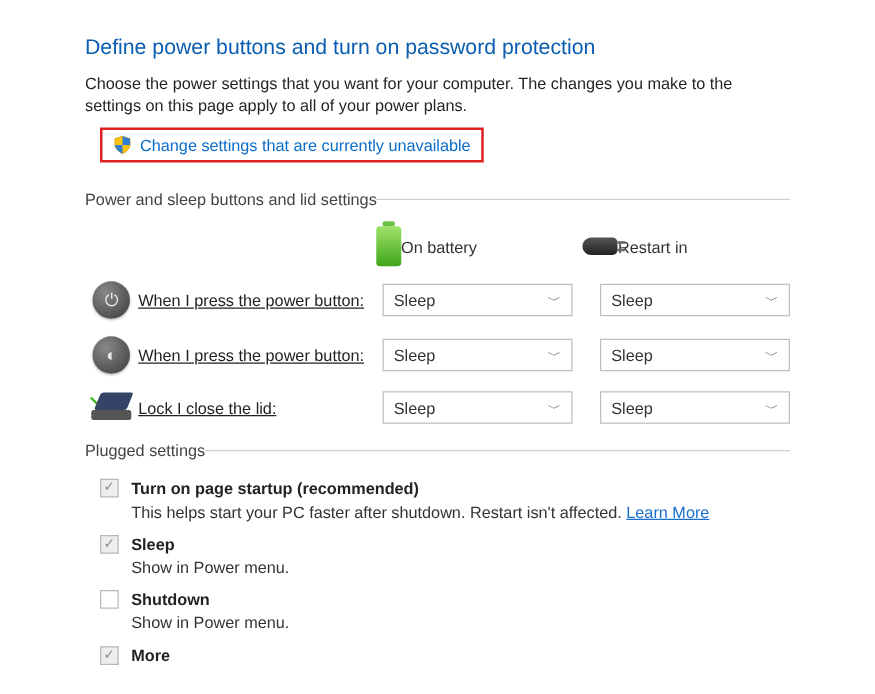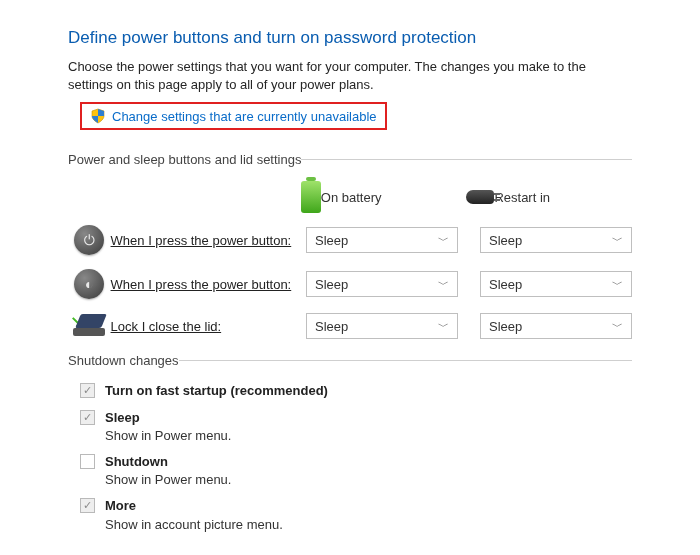--- a/index.html
+++ b/index.html
@@ -230,32 +230,33 @@
       <span class="chev">﹀</span>
     </div>
     <div class="select">
       <span>Sleep</span>
       <span class="chev">﹀</span>
     </div>
   </div>
 </div>
 
 <div class="section-header">
-  <span class="label">Shutdown changes</span>
+  <span class="label">Plugged settings</span>
   <span class="rule"></span>
 </div>
 
 <div class="shutdown-list">
 
   <div class="sd-item">
     <div class="sd-check">
         <span class="mk">✓</span>
       </div>
     <div class="sd-content">
-      <span class="sd-label">Turn on fast startup (recommended)</span><br>
+      <span class="sd-label">Turn on page startup (recommended)</span><br>
+      <span class="sd-desc"><span>This helps start your PC faster after shutdown. Restart isn't affected. </span><span class="link-u">Learn More</span></span>
     </div>
   </div>
 
   <div class="sd-item">
     <div class="sd-check">
         <span class="mk">✓</span>
       </div>
     <div class="sd-content">
       <span class="sd-label">Sleep</span><br>
       <span class="sd-desc">Show in Power menu.</span>
@@ -269,20 +270,19 @@
       <span class="sd-desc">Show in Power menu.</span>
     </div>
   </div>
 
   <div class="sd-item">
     <div class="sd-check">
         <span class="mk">✓</span>
       </div>
     <div class="sd-content">
       <span class="sd-label">More</span><br>
-      <span class="sd-desc">Show in account picture menu.</span>
     </div>
   </div>
 
 </div>
 
 
 
 
 </body></html>

